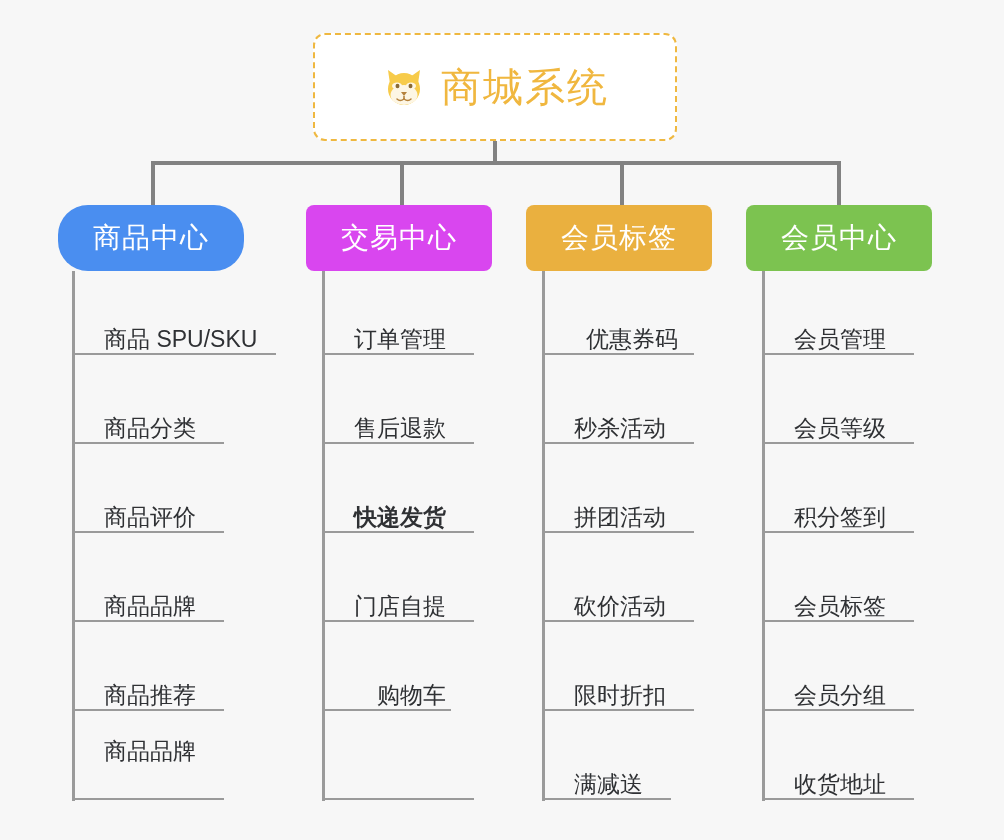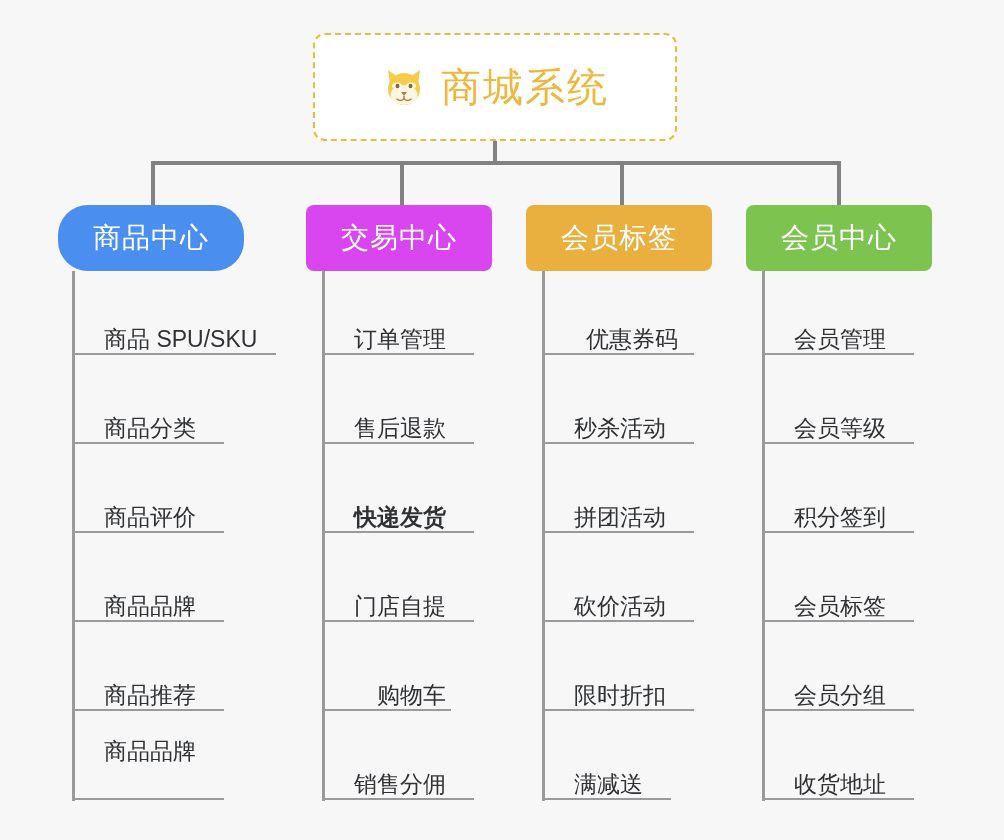--- a/index.html
+++ b/index.html
@@ -201,23 +201,20 @@
   <div class="leaf" style="left:322px; top:537px;">
     <span class="leaf-label">门店自提</span>
   </div>
   <div class="leaf-underline" style="left:322px; top:620px; width:152px;"></div>
 
   <div class="leaf" style="left:317px; top:626px;margin-left:28px;">
     <span class="leaf-label">购物车</span>
   </div>
   <div class="leaf-underline" style="left:322px; top:709px; width:129px;"></div>
 
-  <div class="leaf" style="left:322px; top:715px;">
-    <span class="leaf-label">销售分佣</span>
-  </div>
   <div class="leaf-underline" style="left:322px; top:798px; width:152px;"></div>
 
   <div class="cat-box" style="left: 526px; background: rgb(234, 176, 63);">
     <span class="cat-label">会员标签</span>
   </div>
   <div class="branch-spine" style="left:542px; height:530px;"></div>
 
   <div class="leaf" style="left:542px; top:270px;padding-left:44px;">
     <span class="leaf-label">优惠券码</span>
   </div>

